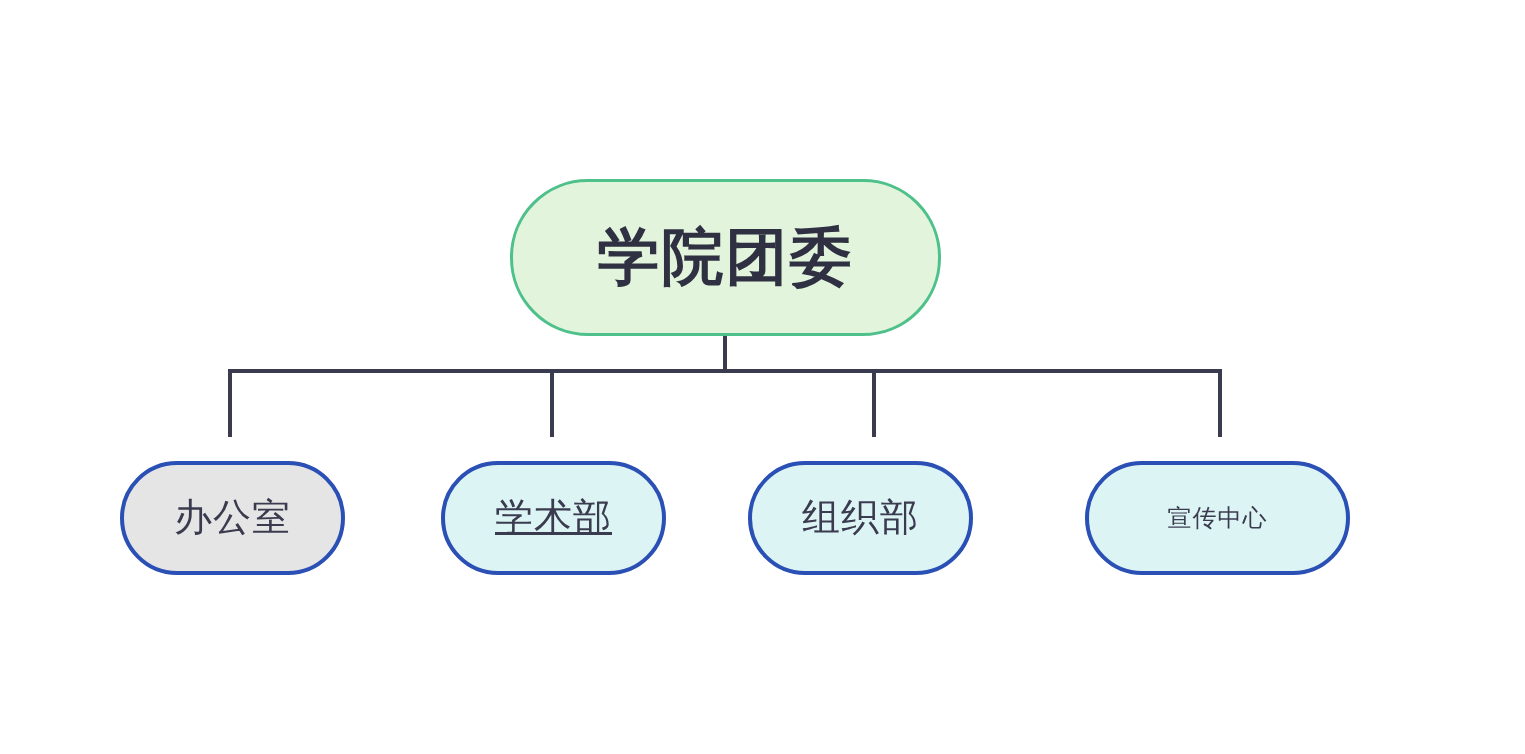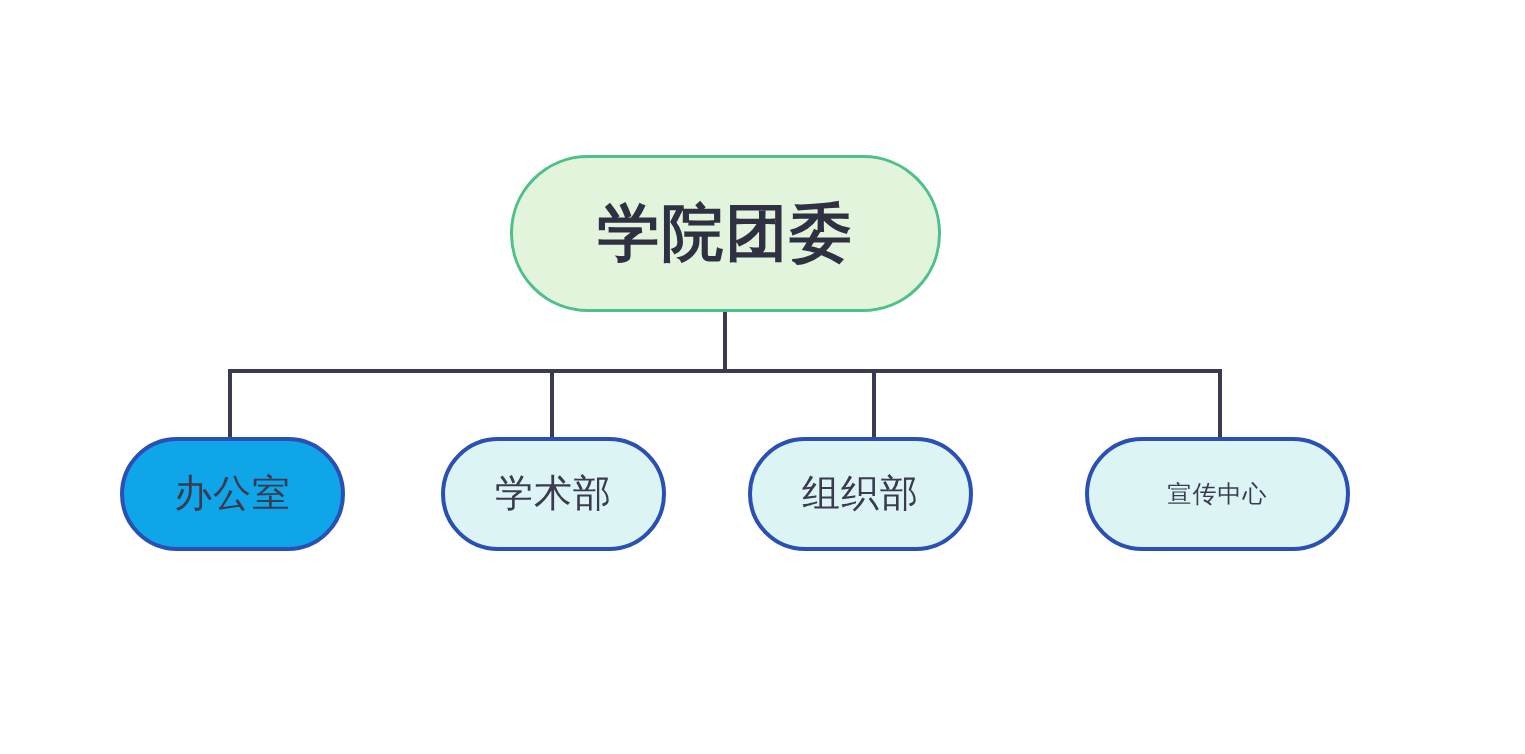--- a/index.html
+++ b/index.html
@@ -28,20 +28,21 @@
   }
   .node {
     position: absolute;
     box-sizing: border-box;
     display: flex;
     align-items: center;
     justify-content: center;
     text-align: right;
     line-height: 1.1;
     user-select: none;
+    margin-top: 24px;
   }
   .node-root {
     border-style: solid;
     border-width: 3px;
     border-radius: 78px;
     font-family: "DejaVu Serif", "Liberation Serif", serif;
     font-weight: 700;
     letter-spacing: 2px;
   }
   .node-child {
@@ -70,25 +71,25 @@
         <line x1="552" y1="371" x2="552" y2="437" stroke="#3b3b4f" stroke-width="4"></line>
         <line x1="874" y1="371" x2="874" y2="437" stroke="#3b3b4f" stroke-width="4"></line>
         <line x1="1220" y1="371" x2="1220" y2="437" stroke="#3b3b4f" stroke-width="4"></line>
       </g>
   </svg>
 
   <div class="node node-root" style="left: 510px; top: 155px; width: 431px; height: 157px; background: rgb(227, 244, 220); border-color: rgb(78, 192, 138); color: rgb(47, 49, 66); font-size: 62px;">
     <span class="node-label">学院团委</span>
   </div>
 
-  <div class="node node-child" style="left: 120px; top: 437px; width: 225px; height: 114px; background: #0ea5e9; border-color: rgb(42, 79, 181); color: rgb(59, 59, 79); font-size: 38px;">
+  <div class="node node-child" style="left: 120px; top: 437px; width: 225px; height: 114px; background: #e5e5e5; border-color: rgb(42, 79, 181); color: rgb(59, 59, 79); font-size: 38px;">
     <span class="node-label">办公室</span>
   </div>
 
-  <div class="node node-child" style="left: 441px; top: 437px; width: 225px; height: 114px; background: rgb(220, 244, 244); border-color: rgb(42, 79, 181); color: rgb(59, 59, 79); font-size: 38px;">
+  <div class="node node-child" style="left: 441px; top: 437px; width: 225px; height: 114px; background: rgb(220, 244, 244); border-color: rgb(42, 79, 181); color: rgb(59, 59, 79); font-size: 38px; text-decoration: underline;">
     <span class="node-label">学术部</span>
   </div>
 
   <div class="node node-child" style="left: 748px; top: 437px; width: 225px; height: 114px; background: rgb(220, 244, 244); border-color: rgb(42, 79, 181); color: rgb(59, 59, 79); font-size: 38px;">
     <span class="node-label">组织部</span>
   </div>
 
   <div class="node node-child" style="left: 1085px; top: 437px; width: 265px; height: 114px; background: rgb(220, 244, 244); border-color: rgb(42, 79, 181); color: rgb(59, 59, 79); font-size: 24px;">
     <span class="node-label">宣传中心</span>
   </div>

